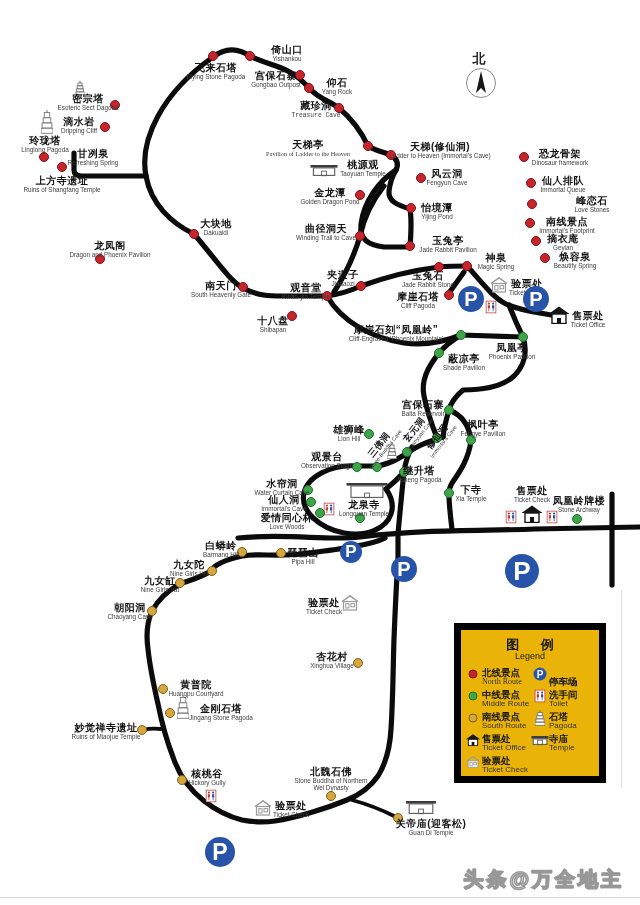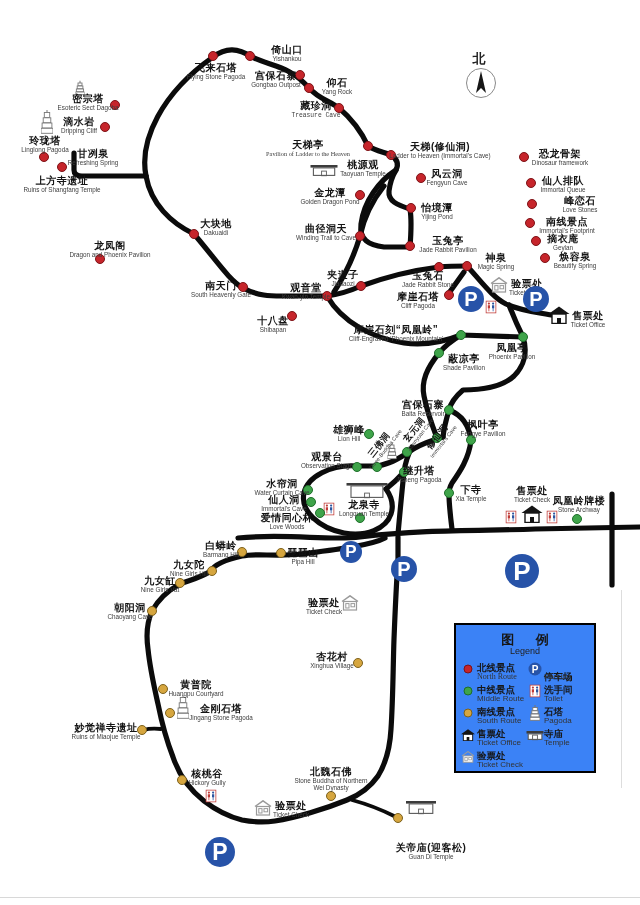--- a/index.html
+++ b/index.html
@@ -12,22 +12,22 @@
   .poi{position:absolute;transform:translateX(-50%);text-align:center;z-index:4;line-height:1.08;}
   .poi .zh{font-size:10px;font-weight:bold;color:#141414;white-space:nowrap;letter-spacing:.5px;}
   .poi .en{font-size:6.3px;color:#3d3d3d;white-space:nowrap;letter-spacing:0;font-weight:normal;}
   .parking{position:absolute;transform:translate(-50%,-50%);border-radius:50%;color:#fff;
        font-weight:bold;display:flex;align-items:center;justify-content:center;z-index:5;}
   #compass{position:absolute;left:0;top:0;z-index:6;}
   .compass-n{position:absolute;left:479px;top:50px;transform:translateX(-50%);
        font-size:13px;font-weight:bold;color:#222;}
   .compass-circle{position:absolute;left:466px;top:68px;width:28px;height:28px;border-radius:50%;
        border:1.2px solid #8a8a8a;background:#fff;display:flex;align-items:center;justify-content:center;}
-  #legend{position:absolute;left:454px;top:623px;width:138px;height:146px;border:2px solid #000000;
-       background:#3b82f6;z-index:6;}
+  #legend{position:absolute;left:454px;top:623px;width:138px;height:146px;border:7px solid #000000;
+       background:#eab308;z-index:6;}
   .lg-title{position:absolute;left:50%;top:6px;transform:translateX(-50%);font-size:13px;
        font-weight:bold;letter-spacing:9px;color:#161616;white-space:nowrap;padding-left:9px;}
   .lg-sub{position:absolute;left:50%;top:21px;transform:translateX(-50%);font-size:9px;color:#222;}
   .lg-item{position:absolute;}
   .lg-icon{position:absolute;transform:translate(-50%,-50%);line-height:0;}
   .lg-dot{width:9px;height:9px;border-radius:50%;box-sizing:border-box;border:1.5px solid #000;}
   .lg-zh{position:absolute;font-size:9.5px;font-weight:bold;color:#161616;white-space:nowrap;}
   .lg-en{position:absolute;font-size:8px;color:#333;white-space:nowrap;}
   #watermark{position:absolute;right:16px;bottom:12px;z-index:7;font-size:20px;font-weight:bold;
        letter-spacing:3px;color:#fdfdfd;-webkit-text-stroke:1.2px #979797;
@@ -153,20 +153,21 @@
               <rect x="0.5" y="1.5" width="17" height="2.6" fill="#3c3c3c"></rect>
               <rect x="2.2" y="4.4" width="13.7" height="5.5" fill="#fff" stroke="#5a5a5a" stroke-width="1.1"></rect>
               <rect x="6.6" y="5.6" width="4.8" height="4.8" fill="none" stroke="#5a5a5a" stroke-width="0.9"></rect>
             </svg></div>
           <div class="lg-zh" style="left: 88px; top: 103px;">寺庙</div>
           <div class="lg-en" style="left: 88px; top: 113px;">Temple</div>
         </div>
       </div>
   </div>
 
+  <div id="watermark">头条@万全地主</div>
   <div class="edge-v"></div>
   <div class="edge-h"></div>
 <div class="dot" style="left: 245px; top: 51px; background: rgb(198, 37, 43); border-color: rgb(126, 19, 23);"></div>
     <div class="poi" style="left: 287px; top: 45px;">
       <div class="zh">倚山口</div>
       <div class="en">Yishankou</div>
     </div>
     <div class="dot" style="left: 208px; top: 51px; background: rgb(198, 37, 43); border-color: rgb(126, 19, 23);"></div>
     <div class="poi" style="left: 216px; top: 63px;">
       <div class="zh">飞来石塔</div>
@@ -295,21 +296,21 @@
     <div class="poi" style="left: 560px; top: 149px;">
       <div class="zh">恐龙骨架</div>
       <div class="en">Dinosaur framework</div>
     </div>
     <div class="dot" style="left: 526px; top: 178px; background: rgb(198, 37, 43); border-color: rgb(126, 19, 23);"></div>
     <div class="poi" style="left: 563px; top: 176px;">
       <div class="zh">仙人排队</div>
       <div class="en">Immortal Queue</div>
     </div>
     <div class="dot" style="left: 527px; top: 199px; background: rgb(198, 37, 43); border-color: rgb(126, 19, 23);"></div>
-    <div class="poi" style="left: 580px; top: 196px; text-align: center;">
+    <div class="poi" style="left: 592px; top: 196px; text-align: center;">
       <div class="zh">峰恋石</div>
       <div class="en">Love Stones</div>
     </div>
     <div class="dot" style="left: 525px; top: 218px; background: rgb(198, 37, 43); border-color: rgb(126, 19, 23);"></div>
     <div class="poi" style="left: 567px; top: 217px;">
       <div class="zh">南线景点</div>
       <div class="en">Immortal's Footprint</div>
     </div>
     <div class="dot" style="left: 531px; top: 236px; background: rgb(198, 37, 43); border-color: rgb(126, 19, 23);"></div>
     <div class="poi" style="left: 563px; top: 234px;">
@@ -460,21 +461,21 @@
       <div class="zh">核桃谷</div>
       <div class="en">Hickory Gully</div>
     </div>
     <div class="dot" style="left: 326px; top: 791px; background: rgb(214, 166, 63); border-color: rgb(125, 97, 29);"></div>
     <div class="poi" style="left: 331px; top: 767px;">
       <div class="zh">北魏石佛</div>
       <div class="en">Stone Buddha of Northern</div>
       <div class="en">Wei Dynasty</div>
     </div>
     <div class="dot" style="left: 393px; top: 813px; background: rgb(214, 166, 63); border-color: rgb(125, 97, 29);"></div>
-    <div class="poi" style="left: 431px; top: 819px; margin-top: 24px;">
+    <div class="poi" style="left: 431px; top: 819px;">
       <div class="zh">关帝庙(迎客松)</div>
       <div class="en">Guan Di Temple</div>
     </div>
     <div class="icon" style="left: 499px; top: 285px;"><svg width="20" height="16" viewBox="0 0 20 16">
         <path d="M2,6.5 L10,0.8 L18,6.5" fill="none" stroke="#9a9a9a" stroke-width="1.5"></path>
         <rect x="3.5" y="6.5" width="13" height="8.5" fill="#fff" stroke="#9a9a9a" stroke-width="1.2"></rect>
         <rect x="5.8" y="8.6" width="3.2" height="4.4" fill="none" stroke="#9a9a9a" stroke-width="1"></rect>
         <rect x="11" y="8.6" width="3.6" height="3.2" fill="none" stroke="#9a9a9a" stroke-width="1"></rect>
       </svg></div>
     <div class="poi" style="left: 527px; top: 279px;">

